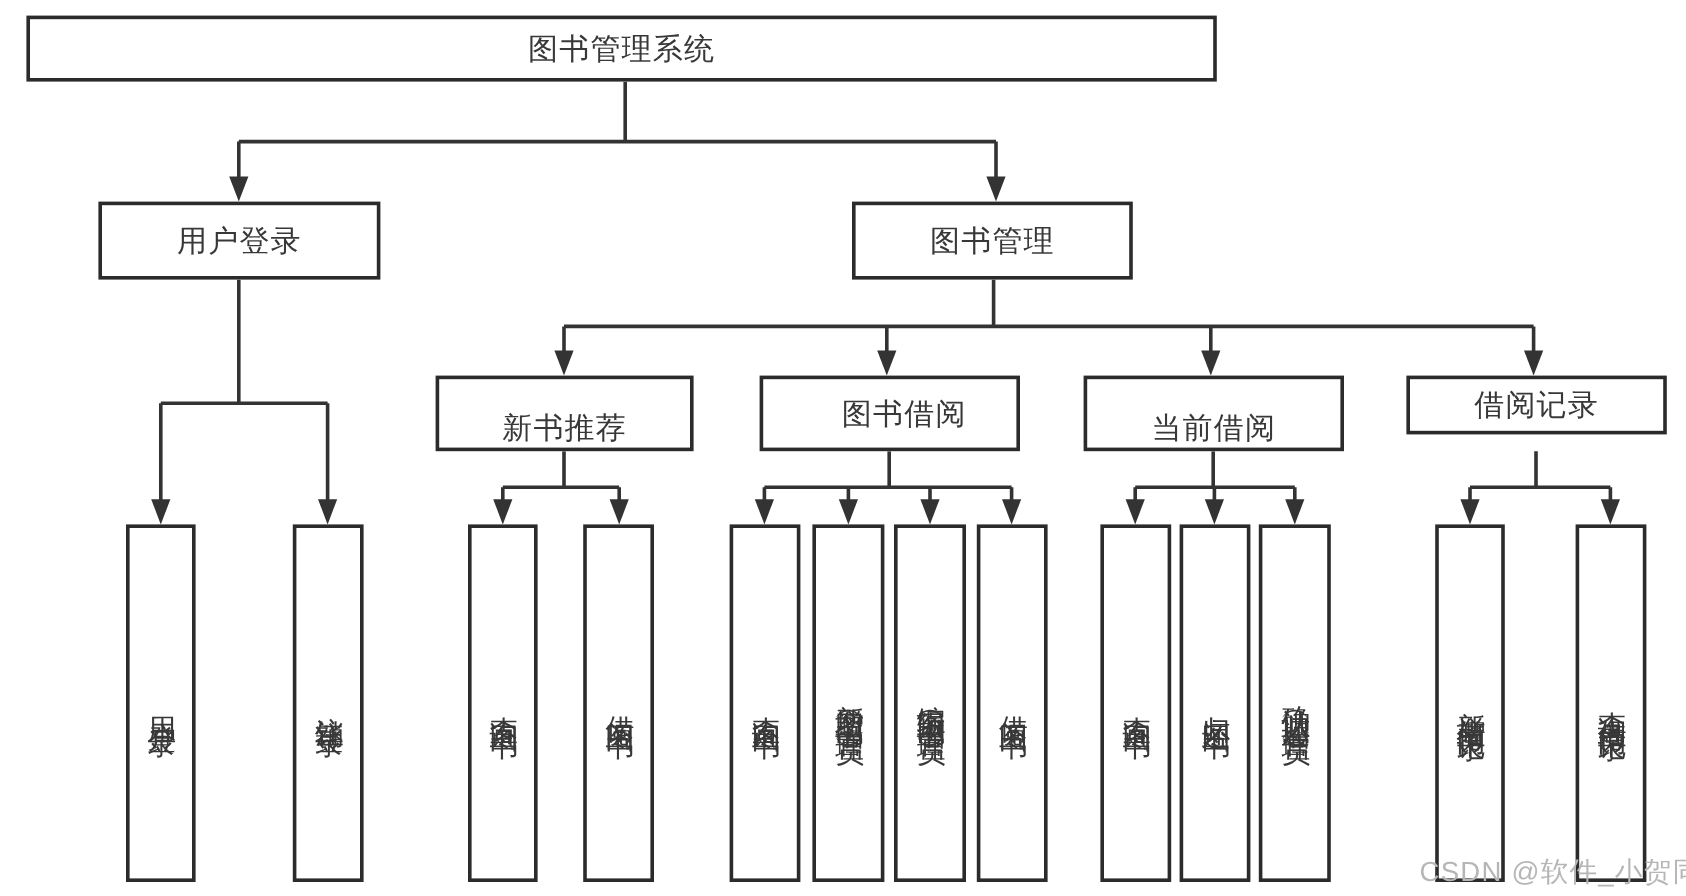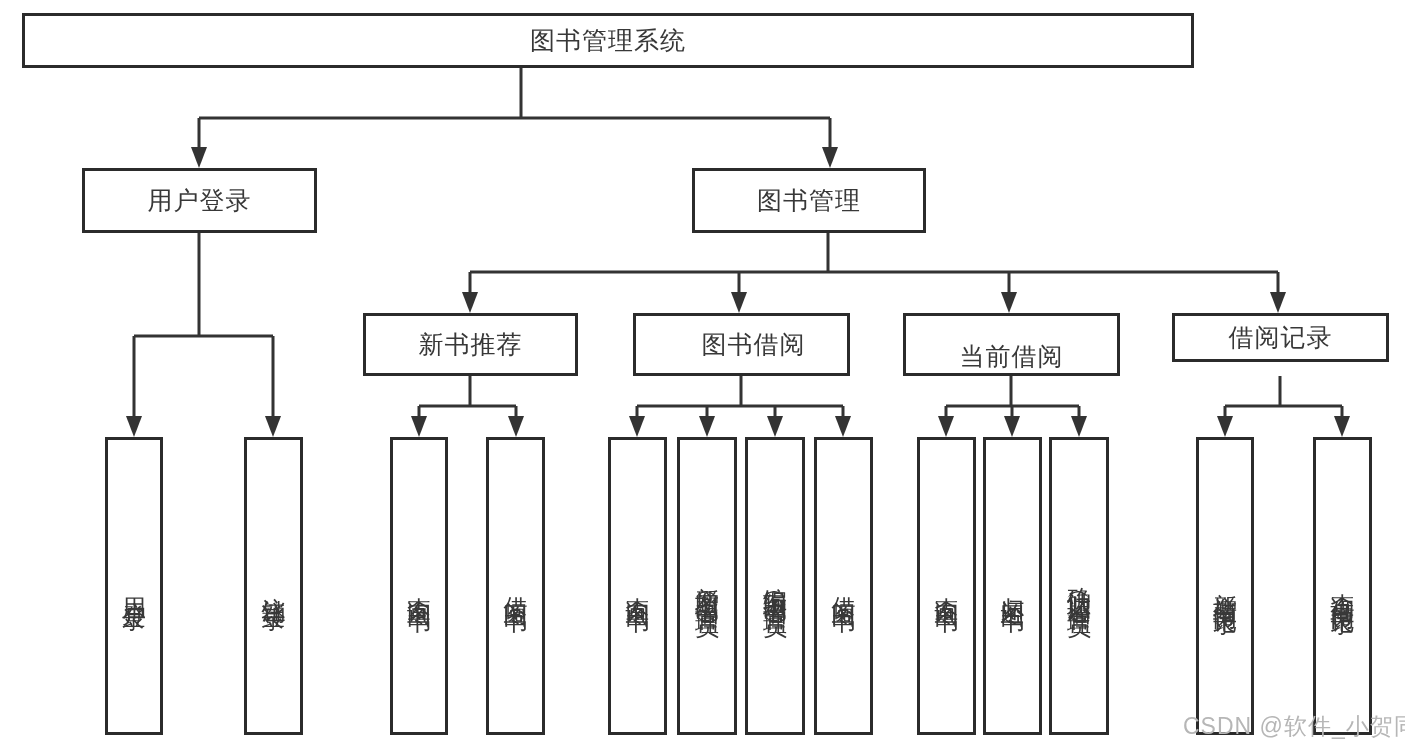--- a/index.html
+++ b/index.html
@@ -95,32 +95,32 @@
       <polygon points="1012,437 1004,416 1020,416"></polygon>
       <polygon points="1079,437 1071,416 1087,416"></polygon>
     </g>
     <g>
       <path d="M1280 376 V406 M1225 406 H1342 M1225 406 V418 M1342 406 V418"></path>
       <polygon points="1225,437 1217,416 1233,416"></polygon>
       <polygon points="1342,437 1334,416 1350,416"></polygon>
     </g>
   </svg>
 
-  <div class="node" style="left:22px;top:13px;width:1172px;height:55px;">
+  <div class="node" style="left:22px;top:13px;width:992px;height:55px;">
     <span class="h-label">图书管理系统</span>
   </div>
 
   <div class="node" style="left:82px;top:168px;width:235px;height:65px;">
     <span class="h-label">用户登录</span>
   </div>
-  <div class="node" style="left:692px;top:168px;width:234px;height:65px;">
+  <div class="node" style="left:710px;top:168px;width:234px;height:65px;">
     <span class="h-label">图书管理</span>
   </div>
 
-  <div class="node" style="left:363px;top:313px;width:215px;height:63px;">
+  <div class="node" style="left:363px;top:313px;width:215px;height:63px;align-items:flex-end;">
     <span class="h-label">新书推荐</span>
   </div>
   <div class="node" style="left:633px;top:313px;width:217px;height:63px;padding-left:24px;">
     <span class="h-label">图书借阅</span>
   </div>
   <div class="node" style="left:903px;top:313px;width:217px;height:63px;align-items:flex-end;">
     <span class="h-label">当前借阅</span>
   </div>
   <div class="node" style="left:1172px;top:313px;width:217px;height:49px;">
     <span class="h-label">借阅记录</span>

